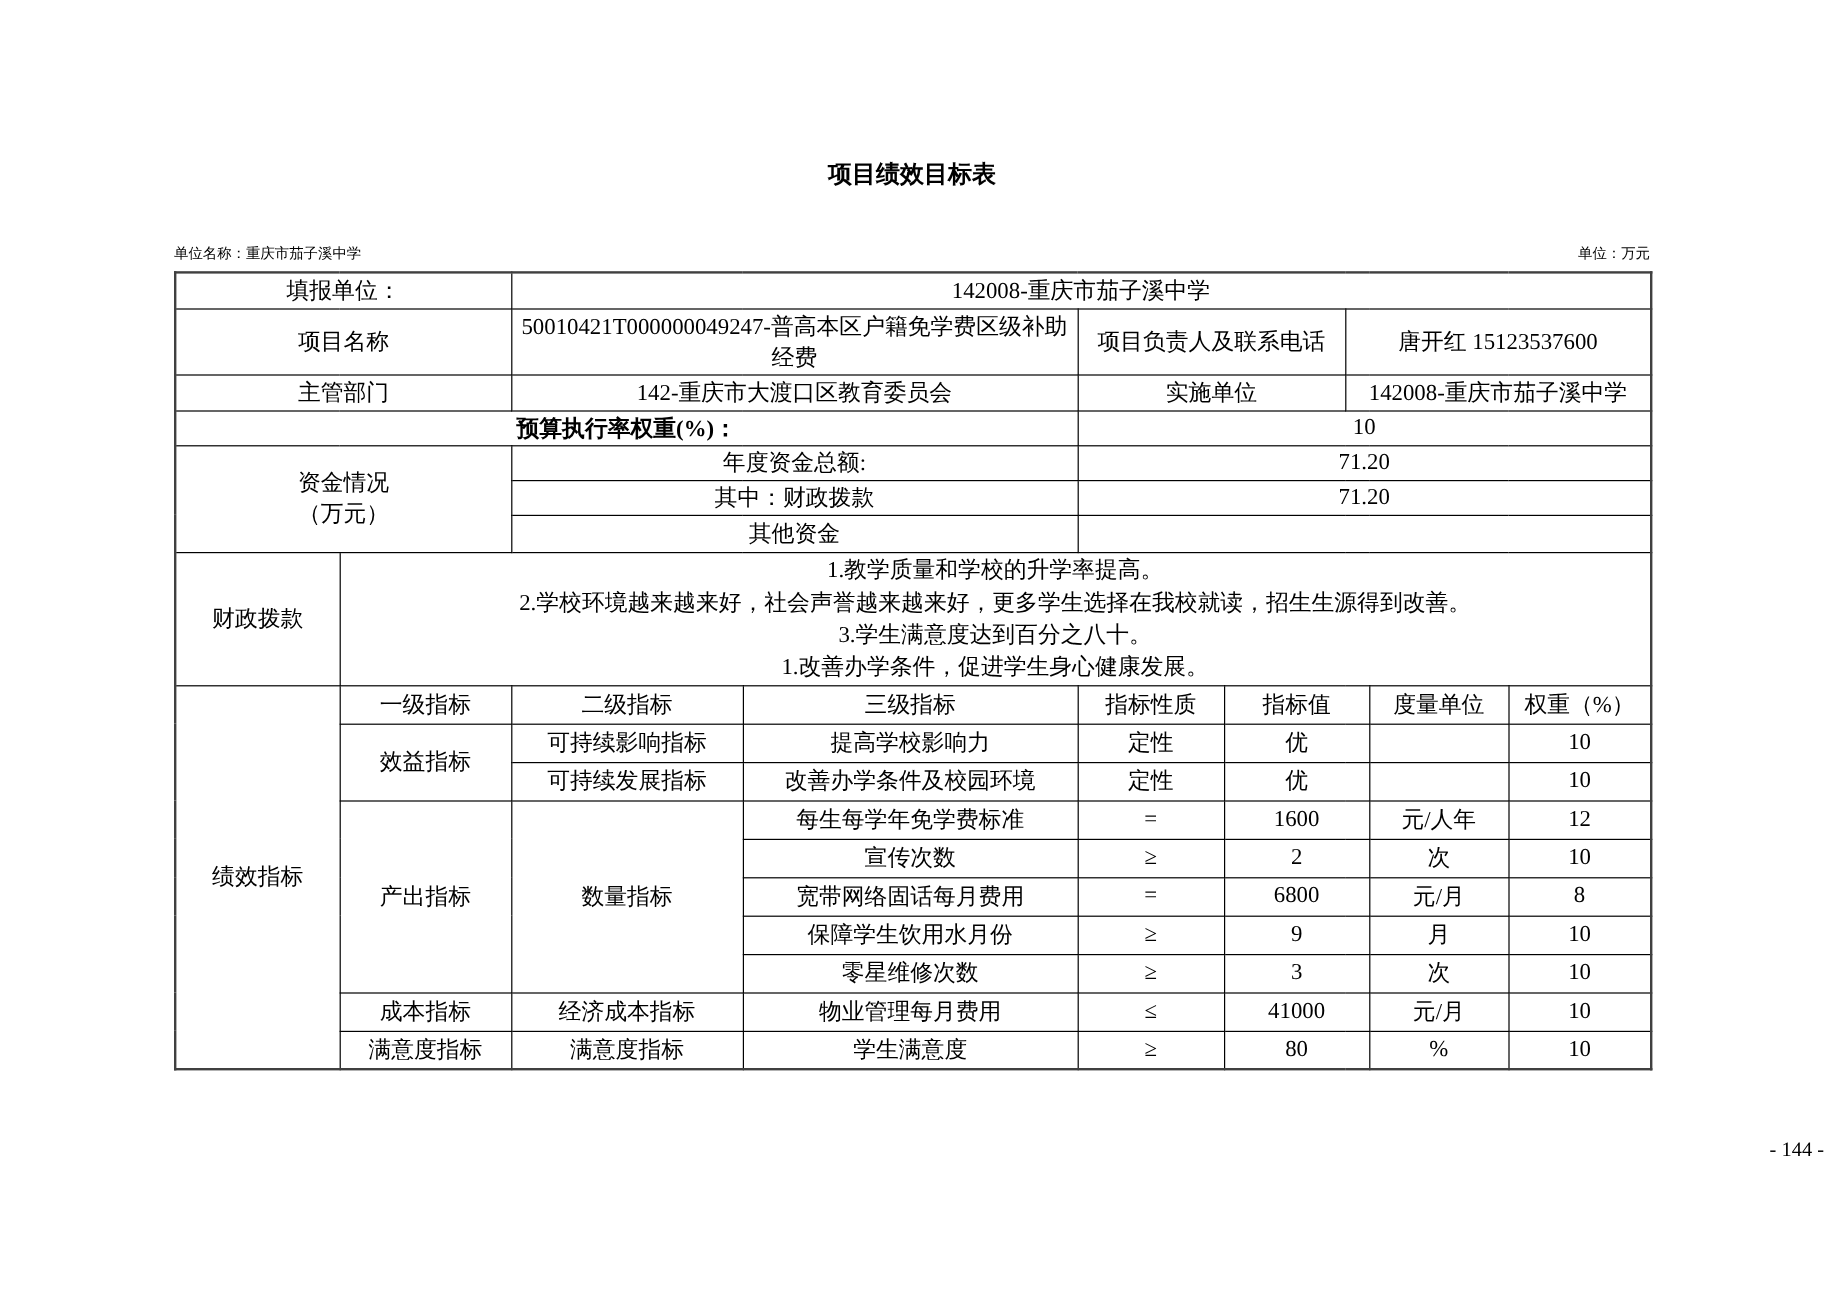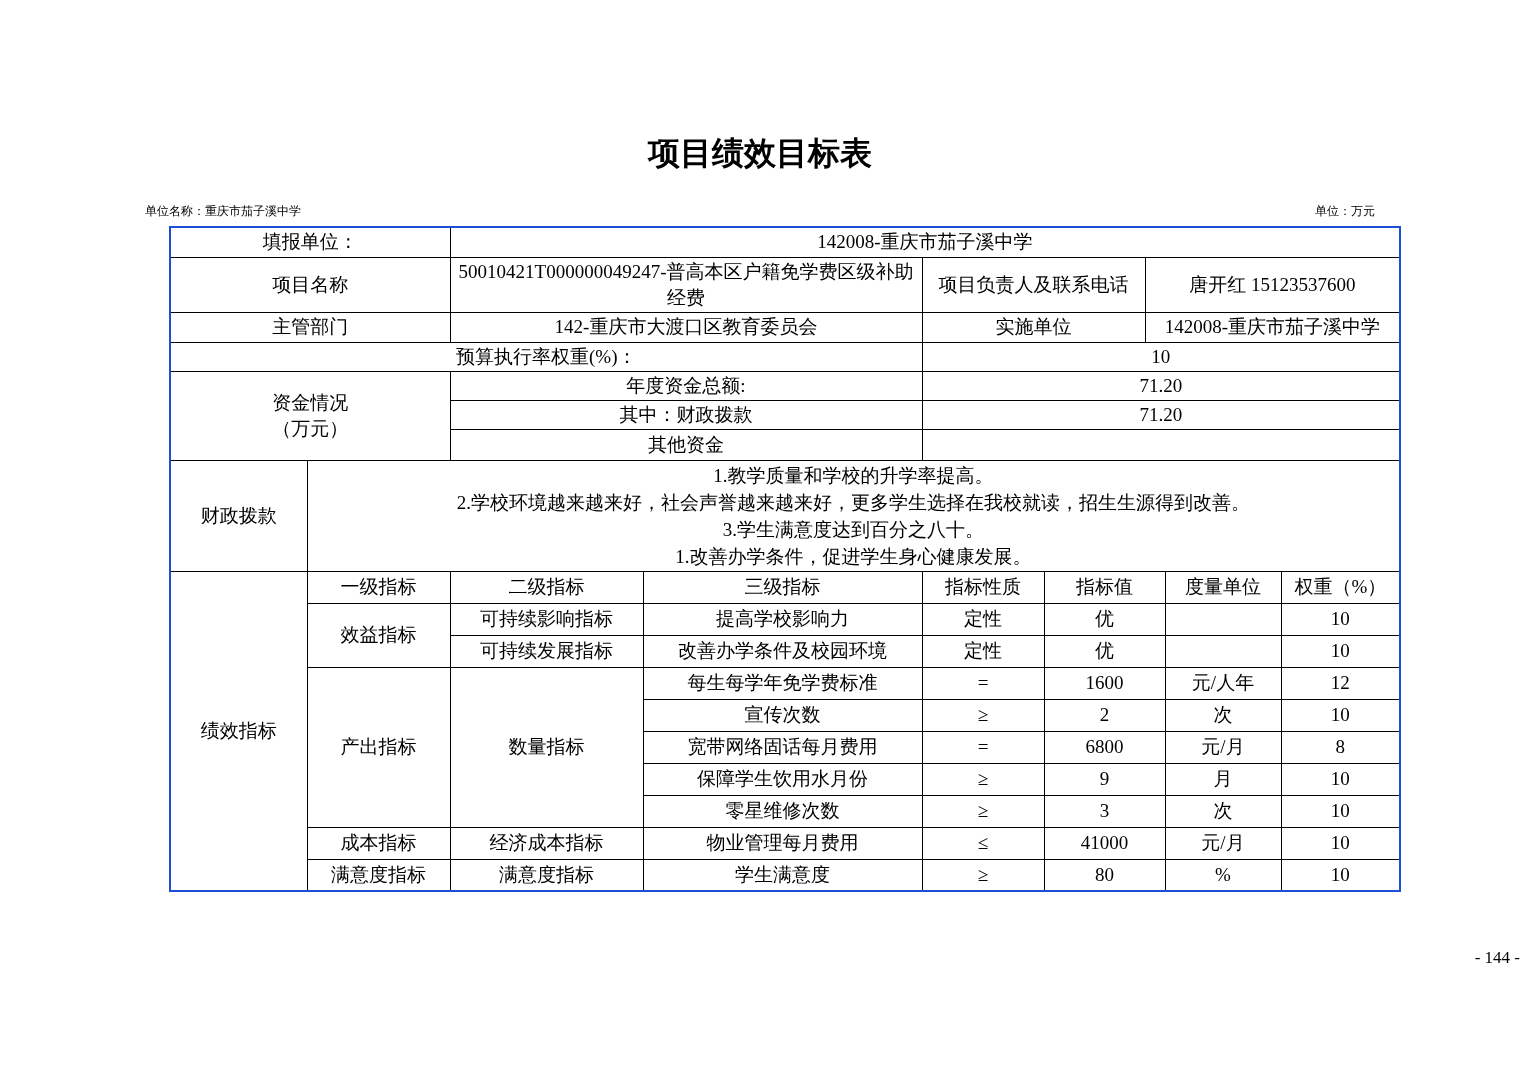--- a/index.html
+++ b/index.html
@@ -5,35 +5,34 @@
   html, body { margin: 0; padding: 0; background: #ffffff; }
   body {
     width: 1520px; height: 1074px;
     font-family: "Liberation Serif", "DejaVu Serif", serif;
     color: #000;
   }
   .sheet { position: relative; width: 1520px; height: 1074px; background: #fff; overflow: hidden; }
 
   .doc-title {
     position: absolute; top: 132px; left: 0; width: 100%;
-    text-align: center; font-size: 32px; font-weight: bold;
+    text-align: center; font-size: 20px; font-weight: bold;
   }
 
   .meta-row {
     position: absolute; top: 199px; left: 145px; width: 1230px;
     font-size: 12px; line-height: 24px;
   }
   .meta-left  { float: left; }
   .meta-right { float: right; }
 
   table.main {
     position: absolute; top: 226px; left: 145px;
     width: 1230px; border-collapse: collapse; table-layout: fixed;
-    border: 2px solid #1d4ed8;
-    margin-left: 24px;
+    border: 2px solid #404040;
   }
   table.main td {
     border: 1px solid #000;
     font-size: 19px;
     padding: 1px 8px;
     text-align: center;
     vertical-align: middle;
     overflow: hidden;
     word-break: break-all;
   }
@@ -43,21 +42,21 @@
   tr.r2 { height: 55px; }
   tr.r3 { height: 30px; }
   tr.r4 { height: 26px; }
   tr.r5 { height: 28px; }
   tr.r6 { height: 29px; }
   tr.r7 { height: 31px; }
   tr.r8 { height: 110px; }
   tr.rh { height: 32px; }
   tr.rd { height: 32px; }
 
-  td.budget-label { padding-left: 280px; }
+  td.budget-label { padding-left: 280px; font-weight: bold; }
   td.goal-cell { line-height: 27px; }
   .funds-label div { line-height: 26px; }
 
   .page-footer {
     position: absolute; top: 948px; left: 0; width: 100%;
     text-align: right; font-size: 17px;
   }
 </style>
 </head>
 <body>

